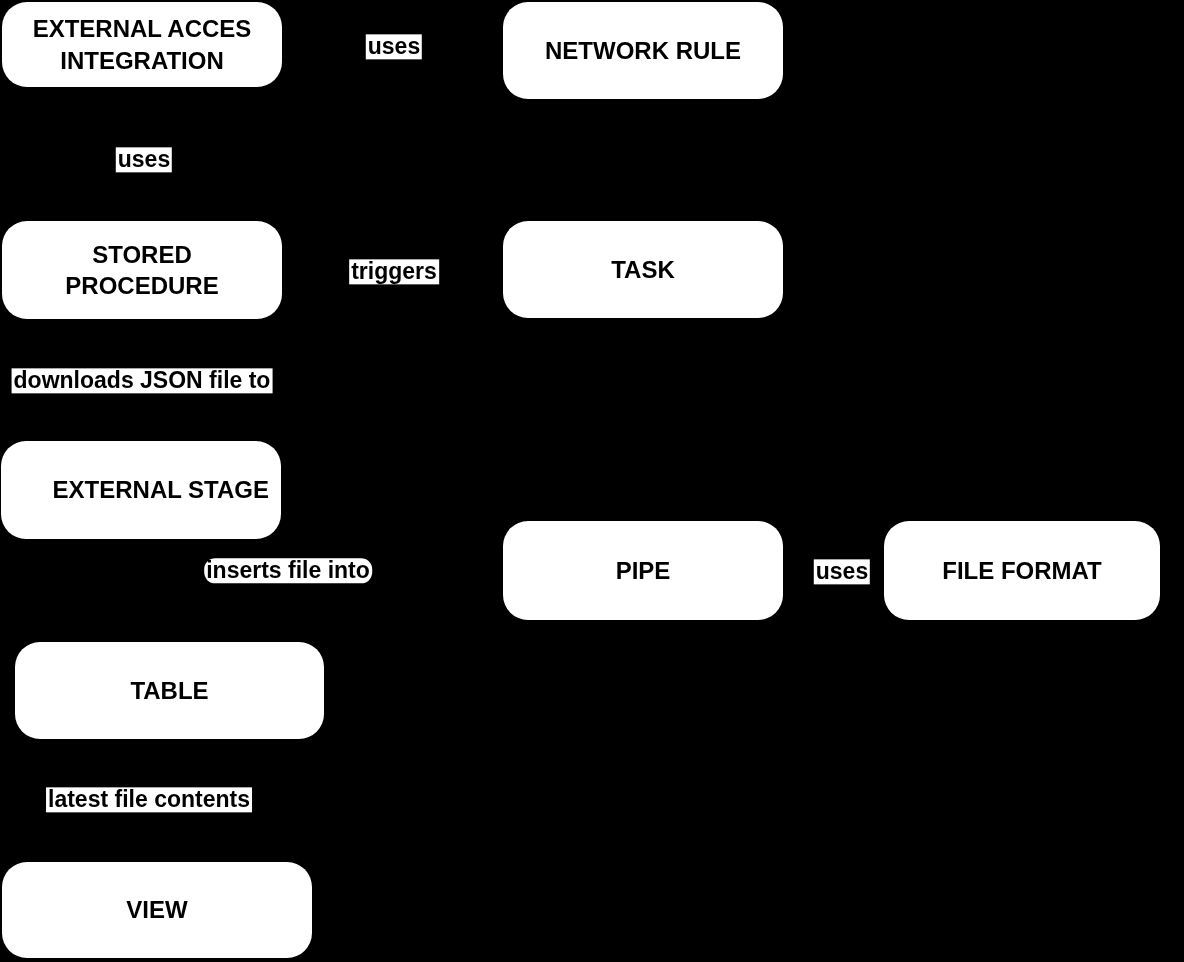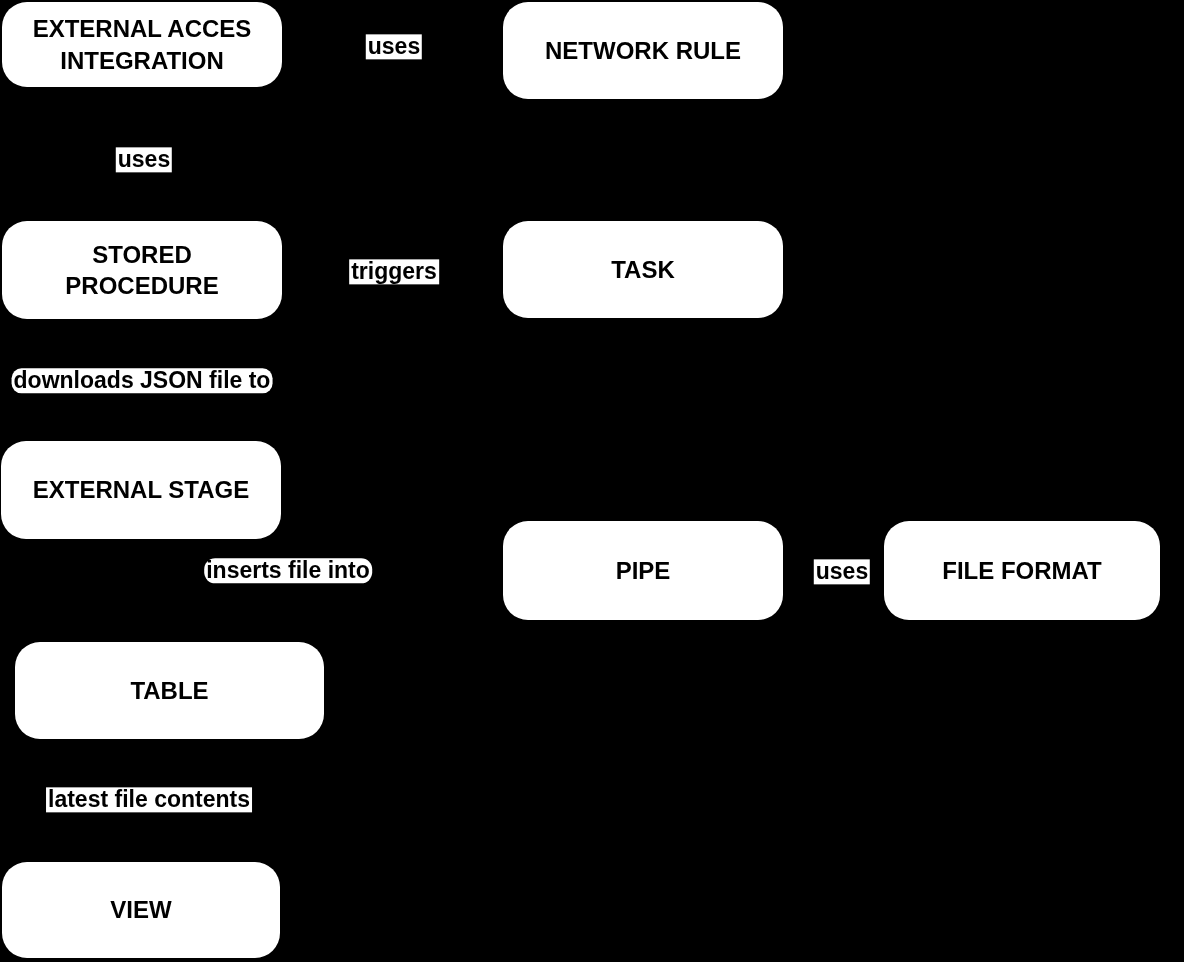--- a/index.html
+++ b/index.html
@@ -52,30 +52,30 @@
     font-weight: bold;
     line-height: 1.1;
     padding: 0 2px;
     white-space: nowrap;
   }
   
   .n-eai  { left: 2px;   top: 2px;   width: 280px; height: 85px; }
   .n-nr   { left: 503px; top: 2px;   width: 280px; height: 97px; }
   .n-sp   { left: 2px;   top: 221px; width: 280px; height: 98px; border-radius: 25px; }
   .n-task { left: 503px; top: 221px; width: 280px; height: 97px; }
-  .n-es   { left: 1px;   top: 441px; width: 280px; height: 98px; }
+  .n-es   { left: 1px;   top: 441px; width: 280px; height: 98px; justify-content: flex-end; }
   .n-pipe { left: 503px; top: 521px; width: 280px; height: 99px; }
   .n-ff   { left: 884px; top: 521px; width: 276px; height: 99px; }
   .n-tbl  { left: 15px;   top: 642px; width: 309px; height: 97px; }
-  .n-view { left: 2px;   top: 862px; width: 278px; height: 96px; align-items: center; }
+  .n-view { left: 2px;   top: 862px; width: 310px; height: 96px; align-items: center; }
   
   .l-uses-nr    { left: 394px; top: 47px;  }
   .l-uses-eai   { left: 144px; top: 160px; }
   .l-triggers   { left: 394px; top: 272px; }
-  .l-downloads  { left: 142px; top: 381px; border-radius: 10px; }
+  .l-downloads  { left: 142px; top: 381px; }
   .l-inserts    { left: 288px; top: 571px; border-radius: 11px; }
   .l-uses-ff    { left: 842px; top: 572px; }
   .l-latest     { left: 149px; top: 800px; }
 </style>
 </head>
 <body>
 
 <div class="canvas">
 
   <svg class="edges-svg" viewBox="0 0 1184 962" xmlns="http://www.w3.org/2000/svg">

